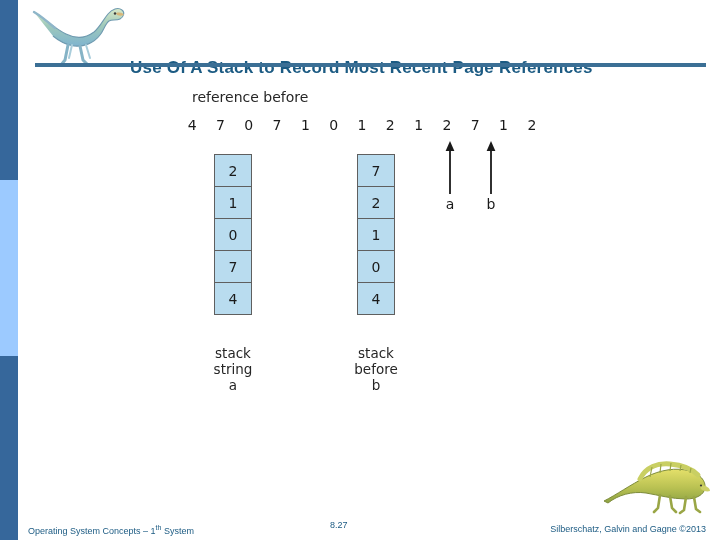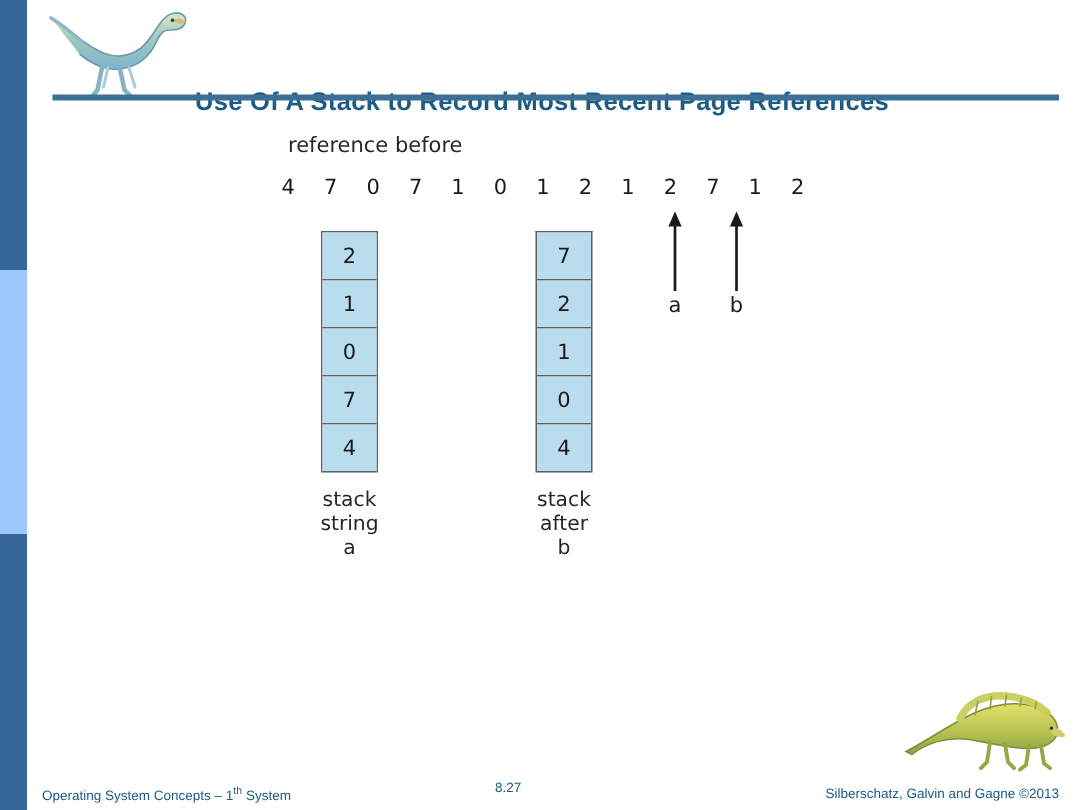--- a/index.html
+++ b/index.html
@@ -117,20 +117,21 @@
   }
 
   .stack-caption {
     position: absolute;
     width: 92px;
     text-align: center;
     font-size: 13.5px;
     line-height: 16px;
     color: #262626;
     font-family: "DejaVu Sans", sans-serif;
+    margin-top: 20px;
   }
   .caption-a { left: 187px; top: 325px; }
   .caption-b { left: 330px; top: 325px; }
 
   
   .arrow {
     position: absolute;
     width: 14px;
     height: 54px;
     top: 140px;
@@ -243,21 +244,21 @@
     </div>
 
   <div class="stack-caption caption-a">
     <div>stack</div>
     <div>string</div>
     <div>a</div>
   </div>
 
   <div class="stack-caption caption-b">
     <div>stack</div>
-    <div>after</div>
+    <div>before</div>
     <div>b</div>
   </div>
 
   <svg class="arrow arrow-a" viewBox="0 0 14 54">
     <line x1="7" y1="54" x2="7" y2="9" stroke="#1a1a1a" stroke-width="1.8"></line>
     <polygon points="7,1 2.6,11 11.4,11" fill="#1a1a1a"></polygon>
   </svg>
   <svg class="arrow arrow-b" viewBox="0 0 14 54">
     <line x1="7" y1="54" x2="7" y2="9" stroke="#1a1a1a" stroke-width="1.8"></line>
     <polygon points="7,1 2.6,11 11.4,11" fill="#1a1a1a"></polygon>

